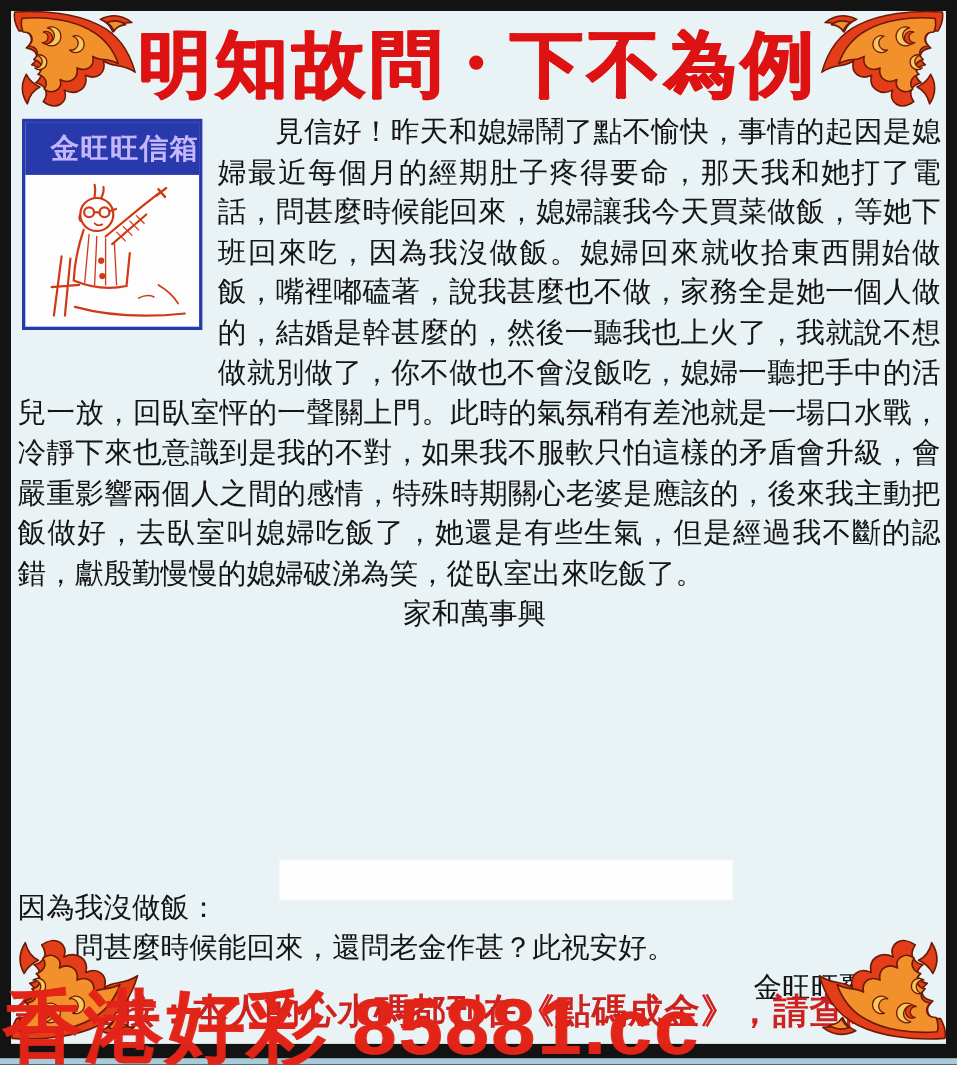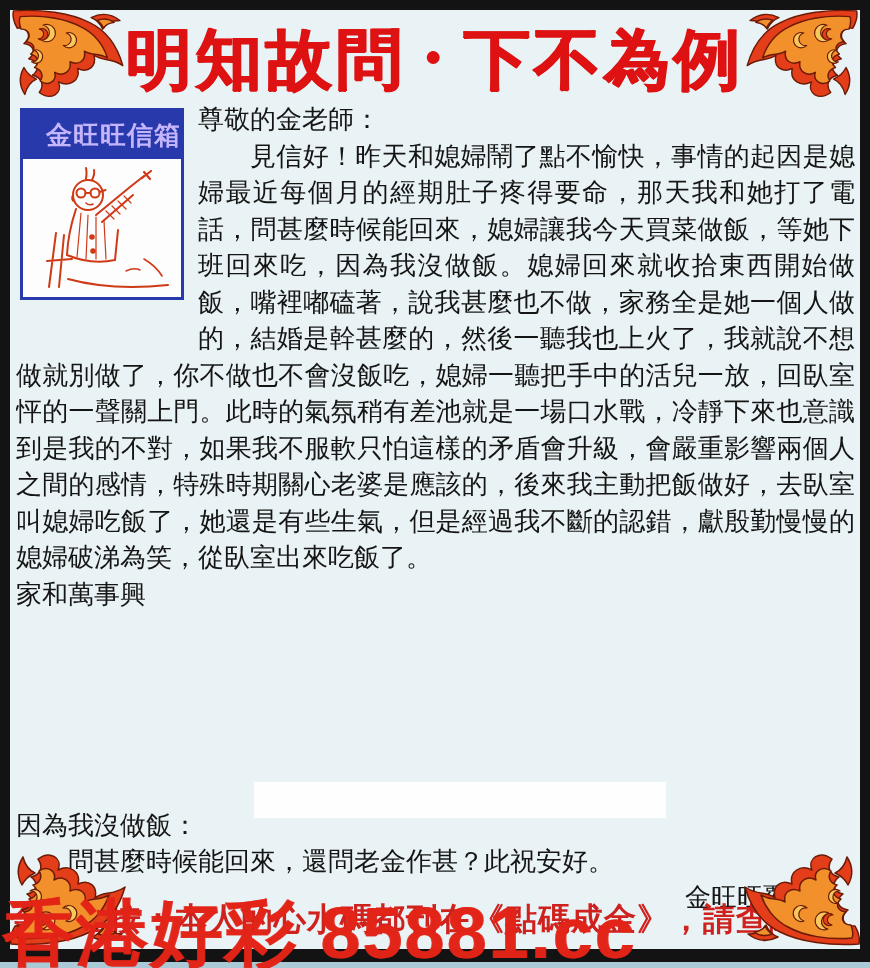--- a/index.html
+++ b/index.html
@@ -21,21 +21,21 @@
   .orn.tr{right:-2px;top:-2px;transform:scaleX(-1);}
   .orn.bl{left:-2px;bottom:-2px;height:108px;transform:scaleY(-1);}
   .orn.br{right:-2px;bottom:-2px;height:108px;transform:scale(-1,-1);}
   .orn svg{width:100%;height:100%;}
 
   
   .content{position:absolute;top:92px;left:6px;right:5px;height:702px;overflow:hidden;
            font-size:26px;line-height:36.5px;text-align:justify;color:#151515;z-index:4;}
   .content p{margin:0;}
   .indent{text-indent:2em;}
-  .letter-sig{text-align:left;padding-right:8px;margin-top:2px;}
+  .letter-sig{text-align:center;padding-right:8px;margin-top:2px;}
 
   
   .mailbox{float:left;width:158px;margin:6px 14px 32px 4px;border:3px solid #2839ac;
            background:#fdfdfd;}
   .mailbox-header{background:#2839ac;color:#c4b5fd;font-family:"Liberation Sans","DejaVu Sans",sans-serif;
            font-weight:bold;font-size:26px;text-align:right;padding:6px 0 5px;letter-spacing:1px;}
   .mailbox-art{display:block;width:152px;height:138px;margin:0 auto;}
 
   .redaction{position:absolute;left:244px;top:772px;width:412px;height:36px;background:#fefefe;z-index:6;}
 
@@ -171,21 +171,20 @@
           <path d="M55,54 l-4,44 M62,56 l-2,44 M70,58 l0,42 M78,62 l2,38" stroke-width="1.2"></path>
           <circle cx="66" cy="78" r="1.8" fill="#cf3a16"></circle>
           <circle cx="67" cy="92" r="1.8" fill="#cf3a16"></circle>
 
           <path d="M42,120 q44,12 100,6"></path>
           <path d="M118,100 q12,7 18,17" stroke-width="1.6"></path>
           <path d="M100,112 q8,-4 14,-1" stroke-width="1.4"></path>
         </svg>
       </div>
 
-      <p>尊敬的金老師：</p>
       <p class="indent">見信好！昨天和媳婦鬧了點不愉快，事情的起因是媳婦最近每個月的經期肚子疼得要命，那天我和她打了電話，問甚麼時候能回來，媳婦讓我今天買菜做飯，等她下班回來吃，因為我沒做飯。媳婦回來就收拾東西開始做飯，嘴裡嘟磕著，說我甚麼也不做，家務全是她一個人做的，結婚是幹甚麼的，然後一聽我也上火了，我就說不想做就別做了，你不做也不會沒飯吃，媳婦一聽把手中的活兒一放，回臥室怦的一聲關上門。此時的氣氛稍有差池就是一場口水戰，冷靜下來也意識到是我的不對，如果我不服軟只怕這樣的矛盾會升級，會嚴重影響兩個人之間的感情，特殊時期關心老婆是應該的，後來我主動把飯做好，去臥室叫媳婦吃飯了，她還是有些生氣，但是經過我不斷的認錯，獻殷勤慢慢的媳婦破涕為笑，從臥室出來吃飯了。</p>
       <p class="letter-sig">家和萬事興</p>
     </div>
 
     <div class="redaction"></div>
 
     <div class="reply">
       <p>因為我沒做飯：</p>
       <p class="indent">問甚麼時候能回來，還問老金作甚？此祝安好。</p>
       <p class="reply-sig">金旺旺覆</p>

